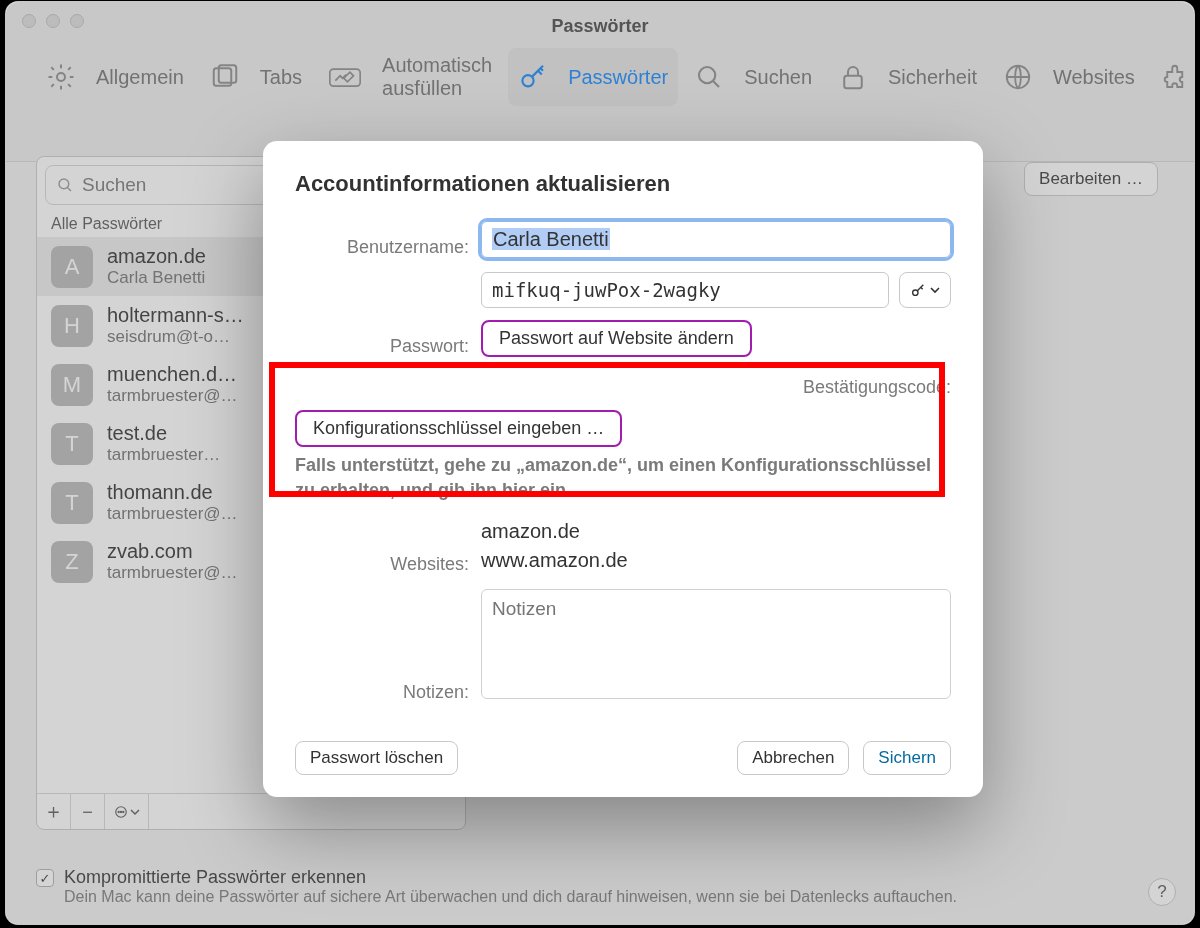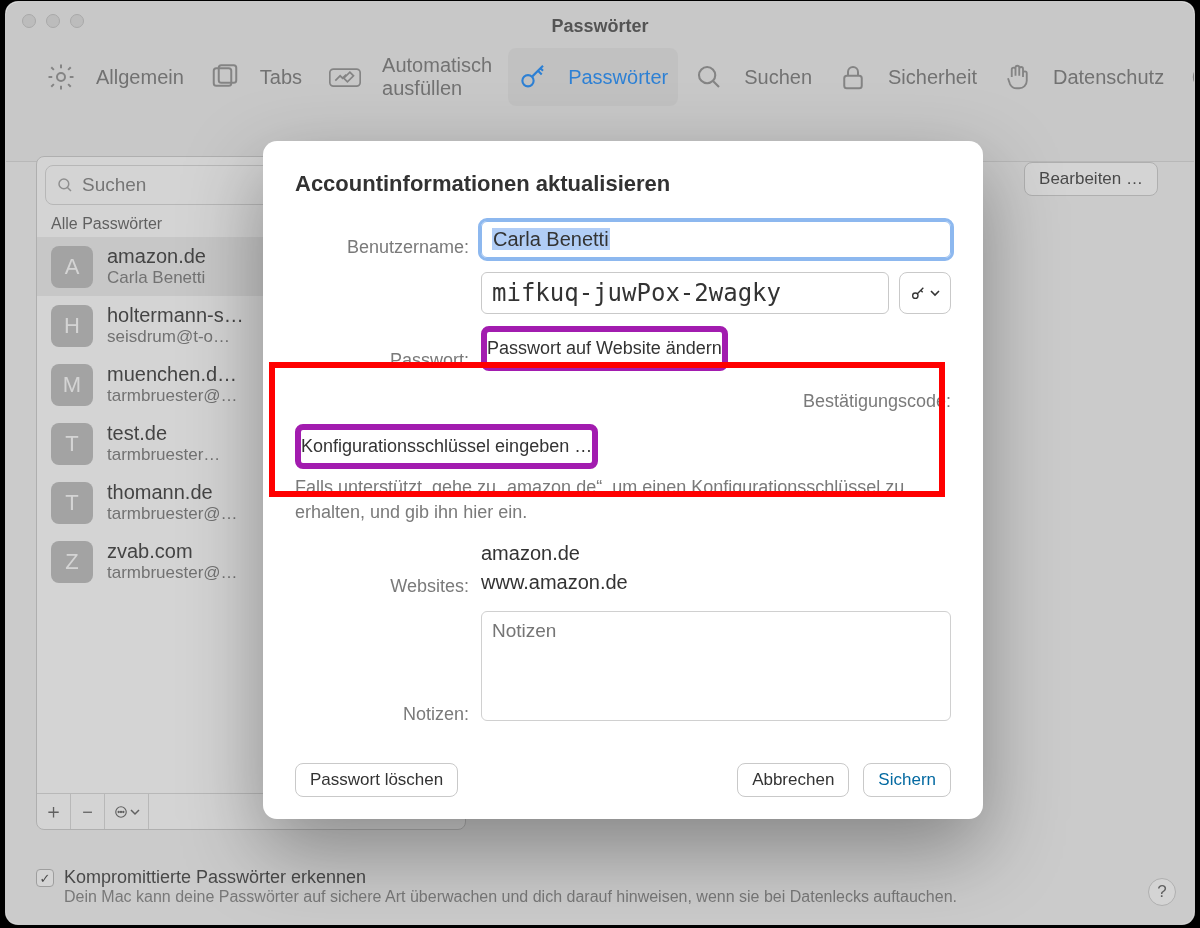--- a/index.html
+++ b/index.html
@@ -49,25 +49,25 @@
   
   .modal { position:absolute; left:238px; top:139px; width:720px; min-height:648px; background:#fff; border-radius:14px; box-shadow:0 30px 80px rgba(0,0,0,.35); padding: 30px 32px 22px 32px; margin-left: 19px;}
   .modal h2 { font-size:22px; font-weight:700; margin-bottom: 24px;}
   .frow { display:flex; align-items:flex-end; margin-bottom: 14px; gap: 12px;}
   .flabel { width: 174px; text-align:right; font-size:18px; color:#7a7a7a; padding-top:6px;}
   .fctrl { flex:1; }
   .tinput { width:100%; border:1px solid #c9c9c9; border-radius:6px; padding:6px 10px; font-size:20px; color:#333; background:#fff;}
   .tinput.focused { outline:3px solid #8db8ef; border-color:#8db8ef;}
   .tinput .sel { background:#b1cdf6; padding:0 1px;}
   .pwrow { display:flex; gap:10px; align-items:stretch;}
-  .pwrow .tinput { flex:1; font-family: "SF Mono", ui-monospace, Menlo, monospace; font-size:24px;}
+  .pwrow .tinput { flex:1; font-family: "SF Mono", ui-monospace, Menlo, monospace; font-size:19px;}
   .keybtn { width:52px; border:1px solid #c9c9c9; border-radius:8px; background:#fff; display:flex; align-items:center; justify-content:center; gap:4px;}
   .keybtn svg { display:block;}
-  .smbtn { display:inline-block; background:#fff; border:6px solid #a21caf; border-radius:8px; padding:6px 0; font-size:18px; color:#333;}
-  .hint { font-size:18px; color:#7a7a7a; line-height:1.4; margin-top:6px;}
+  .smbtn { display:inline-block; background:#fff; border:2px solid #a21caf; border-radius:8px; padding:6px 16px; font-size:18px; color:#333;}
+  .hint { font-size:18px; color:#7a7a7a; line-height:1.4; margin-top:6px;font-weight:bold;}
   .webs { font-size:20px; color:#333; line-height:1.45;}
   .notes { width:100%; height:110px; border:1px solid #d0d0d0; border-radius:6px; padding:8px 10px; font-size:19px; color:#9a9a9a; resize:none; font-family:inherit;}
   .mfooter { display:flex; align-items:flex-start; gap:14px; margin-top: 38px;}
   .mfooter .spacer { flex:1;}
   .mfooter .macbtn.disabled { color:#0369a1;}
   .highlight { position:absolute; border:6px solid #ff0000; pointer-events:none;}
 </style>
 </head>
 <body>
 
@@ -129,28 +129,20 @@
         <span>Suchen</span>
       </div>
       <div class="toolitem">
         <span class="toolicon">
           <svg width="30" height="30" viewBox="0 0 24 24" fill="none" stroke="currentColor" stroke-width="1.6">
               <rect x="5" y="11" width="14" height="10" rx="2"></rect>
               <path d="M8 11V8a4 4 0 0 1 8 0v3"></path>
             </svg>
         </span>
         <span>Sicherheit</span>
-      </div>
-      <div class="toolitem">
-        <span class="toolicon">
-          <svg width="30" height="30" viewBox="0 0 24 24" fill="none" stroke="currentColor" stroke-width="1.5">
-              <path d="M7 12V6a1.5 1.5 0 0 1 3 0v5M10 11V4.5a1.5 1.5 0 0 1 3 0V11M13 11V5.5a1.5 1.5 0 0 1 3 0V12M16 12v-3a1.5 1.5 0 0 1 3 0v6a6 6 0 0 1-6 6h-2a6 6 0 0 1-5.5-3.6L4 13"></path>
-            </svg>
-        </span>
-        <span>Datenschutz</span>
       </div>
       <div class="toolitem">
         <span class="toolicon">
           <svg width="30" height="30" viewBox="0 0 24 24" fill="none" stroke="currentColor" stroke-width="1.5">
               <circle cx="12" cy="12" r="9"></circle>
               <path d="M3 12h18M12 3c3 3 3 15 0 18M12 3c-3 3-3 15 0 18"></path>
             </svg>
         </span>
         <span>Websites</span>
       </div>

